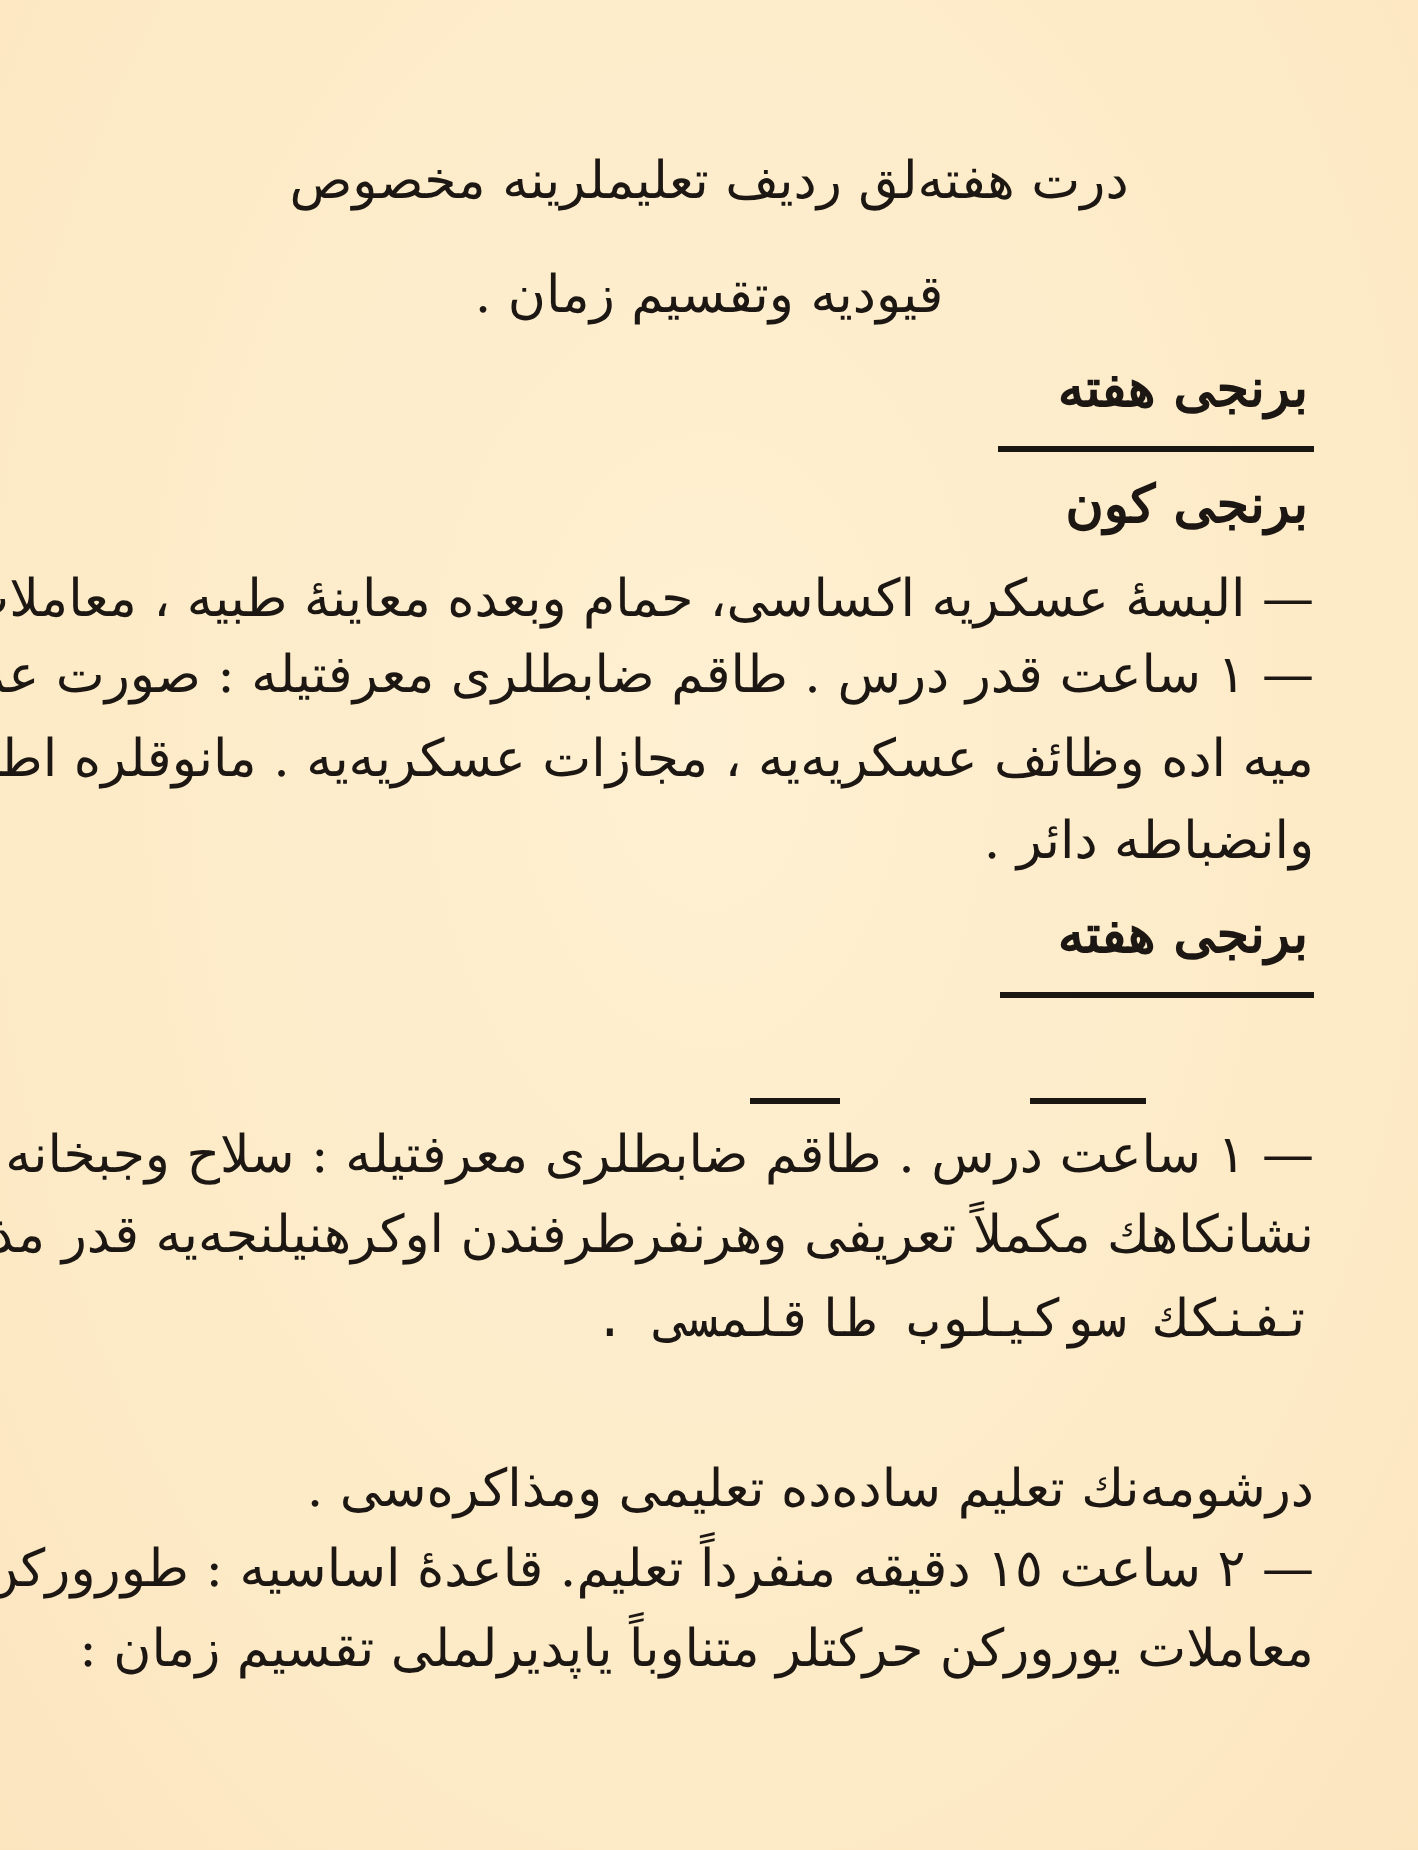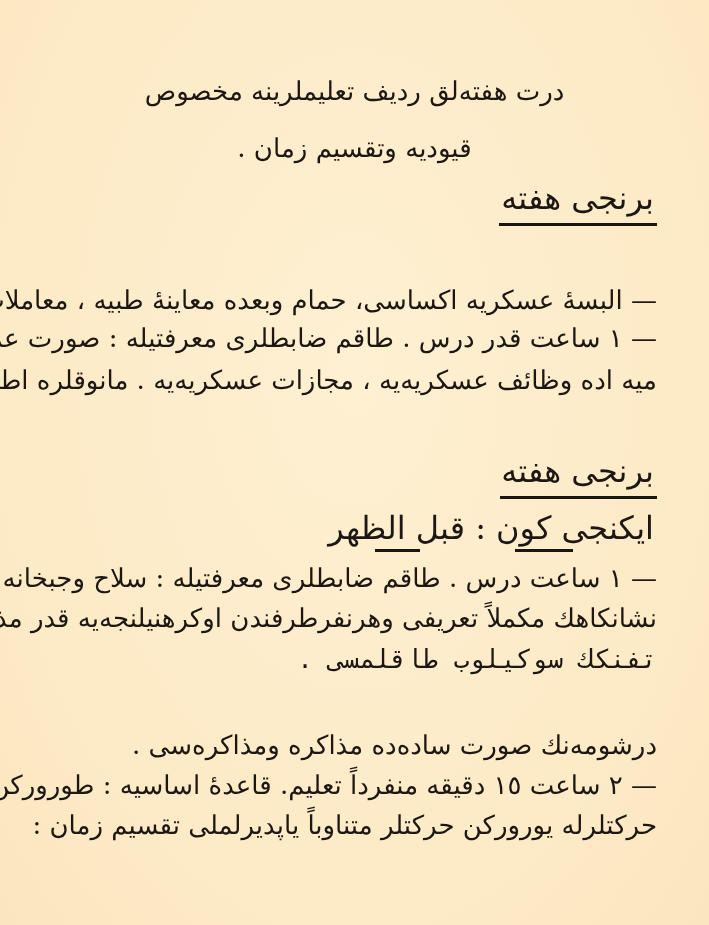--- a/index.html
+++ b/index.html
@@ -28,23 +28,24 @@
       line-height: 1;
       unicode-bidi: plaintext;
     }
     .title {
       font-size: 26px;
       text-align: center;
       left: 0;
       right: 0;
     }
     .heading {
-      font-size: 32px;
+      font-size: 26px;
       right: 55px;
       text-align: left;
+      font-weight: bold;
     }
     .body-line {
       font-size: 26px;
       right: 52px;
       left: 55px;
       text-align: justify;
       text-align-last: justify;
     }
     .body-line.short {
       text-align-last: right;
@@ -58,31 +59,32 @@
 </head>
 <body>
 
 <div class="page">
 
   <div class="line title" style="top:78px;">درت هفته‌لق ردیف تعلیملرینه مخصوص</div>
   <div class="line title" style="top:135px;">قیودیه وتقسیم زمان .</div>
 
   <div class="line heading" style="top:182px;">برنجی هفته</div>
   <div class="rule" style="top:223px; left:499px; width:158px;"></div>
+  <div class="line heading" style="top:240px;">برنجی کون</div>
 
   <div class="line body-line" style="top:287px;">— البسهٔ عسکریه اکساسی، حمام وبعده معاینهٔ طبیه ، معاملات قیودیه .</div>
   <div class="line body-line" style="top:325px;">— ١ ساعت قدر درس . طاقم ضابطلری معرفتیله : صورت عمو-</div>
   <div class="line body-line" style="top:367px;">میه اده وظائف عسکریه‌یه ، مجازات عسکریه‌یه . مانوقلره اطاعت</div>
+  <div class="line body-line short" style="top:408px;">وانضباطه دائر .</div>
 
   <div class="line heading" style="top:455px;">برنجی هفته</div>
   <div class="rule" style="top:496px; left:500px; width:157px;"></div>
-  <div class="line heading" style="top:512px;">ایکنجی کون : قبل الظهر</div>
   <div class="rule" style="top:549px; left:375px; width:45px;"></div>
   <div class="rule" style="top:549px; left:515px; width:58px;"></div>
 
   <div class="line body-line" style="top:565px;">— ١ ساعت درس . طاقم ضابطلری معرفتیله : سلاح وجبخانه ؛</div>
   <div class="line body-line" style="top:605px;">نشانکاهك مکملاً تعریفی وهرنفرطرفندن اوکرهنیلنجه‌یه قدر مذاکره‌سی ؛</div>
   <div class="line body-line short" style="top:648px;font-family:Liberation Mono, monospace;">تفنکك سوکیلوب طاقلمسی .</div>
-  <div class="line body-line short" style="top:732px;">درشومه‌نك صورت ساده‌ده مذاکره ومذاکره‌سی .</div>
+  <div class="line body-line short" style="top:732px;">درشومه‌نك تعلیم ساده‌ده تعلیمی ومذاکره‌سی .</div>
   <div class="line body-line" style="top:772px;margin-left:48px;">— ٢ ساعت ١٥ دقیقه منفرداً تعلیم. قاعدهٔ اساسیه : طوروركن</div>
-  <div class="line body-line" style="top:812px;">حرکتلرله یورورکن حرکتلر متناوباً یاپدیرلملی تقسیم زمان :</div>
+  <div class="line body-line" style="top:812px;">معاملات یورورکن حرکتلر متناوباً یاپدیرلملی تقسیم زمان :</div>
 
 </div>
 
 </body></html>

